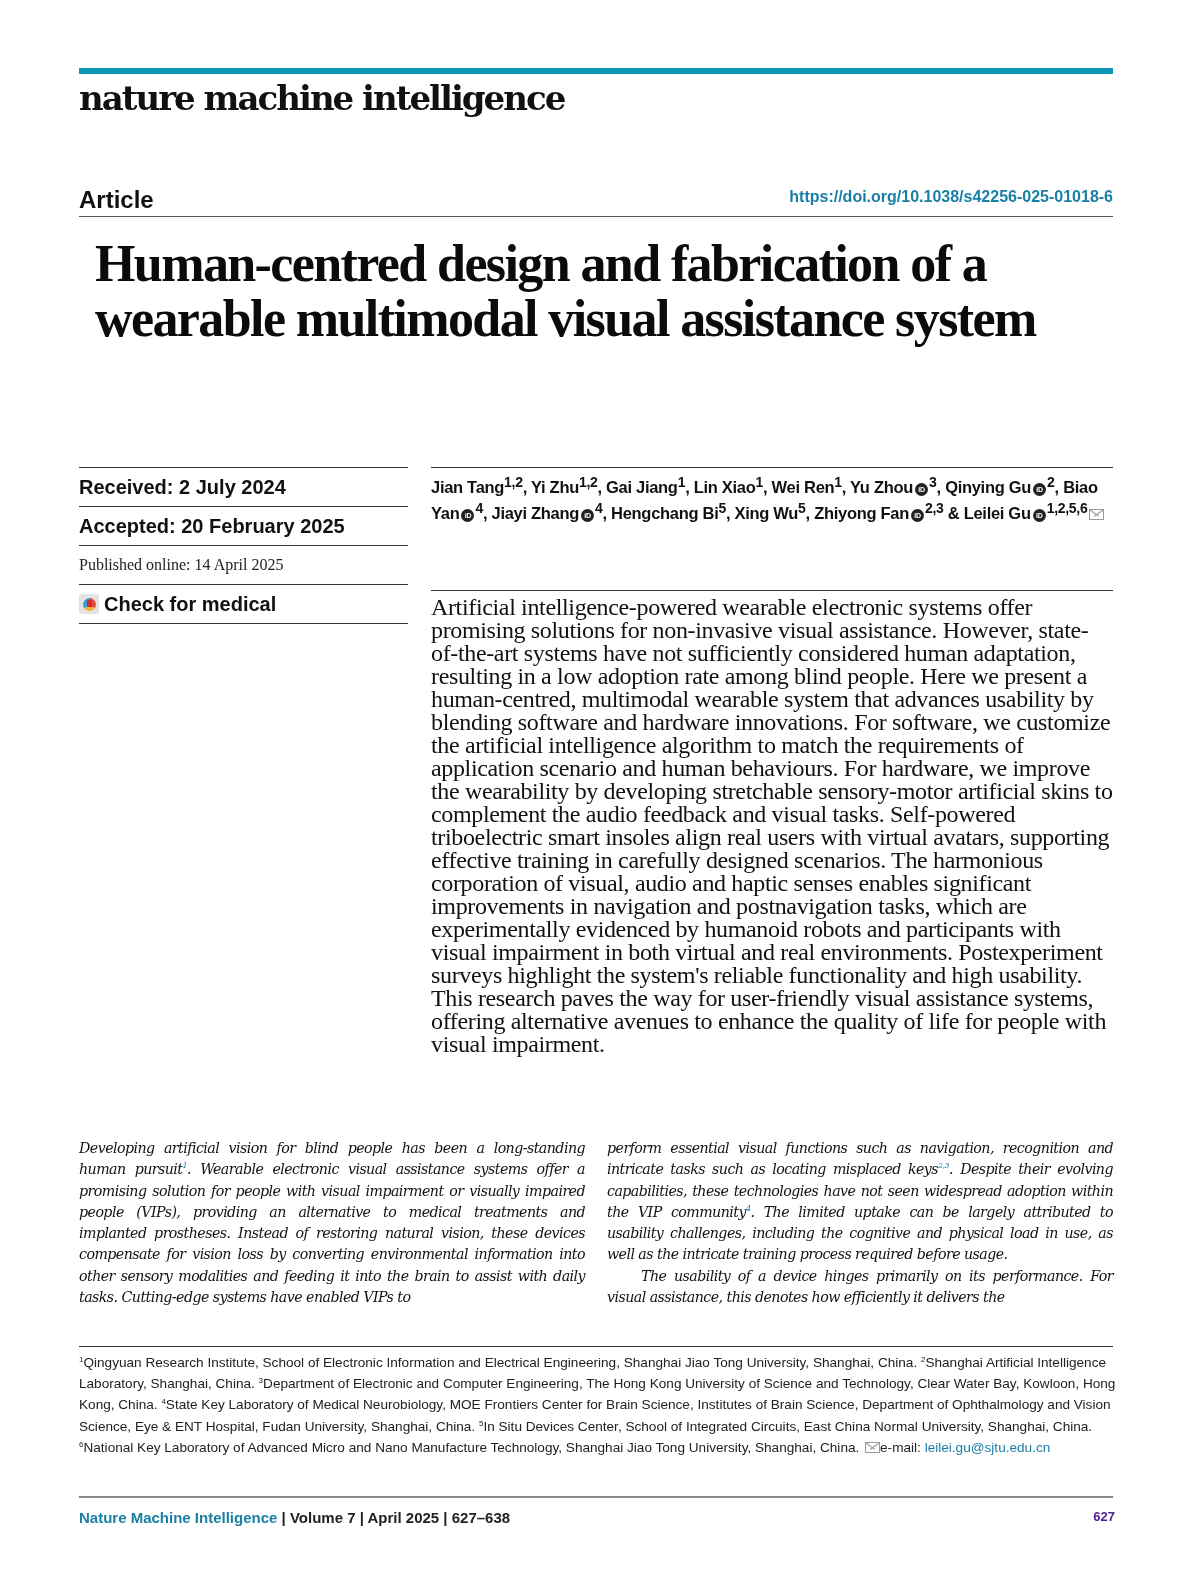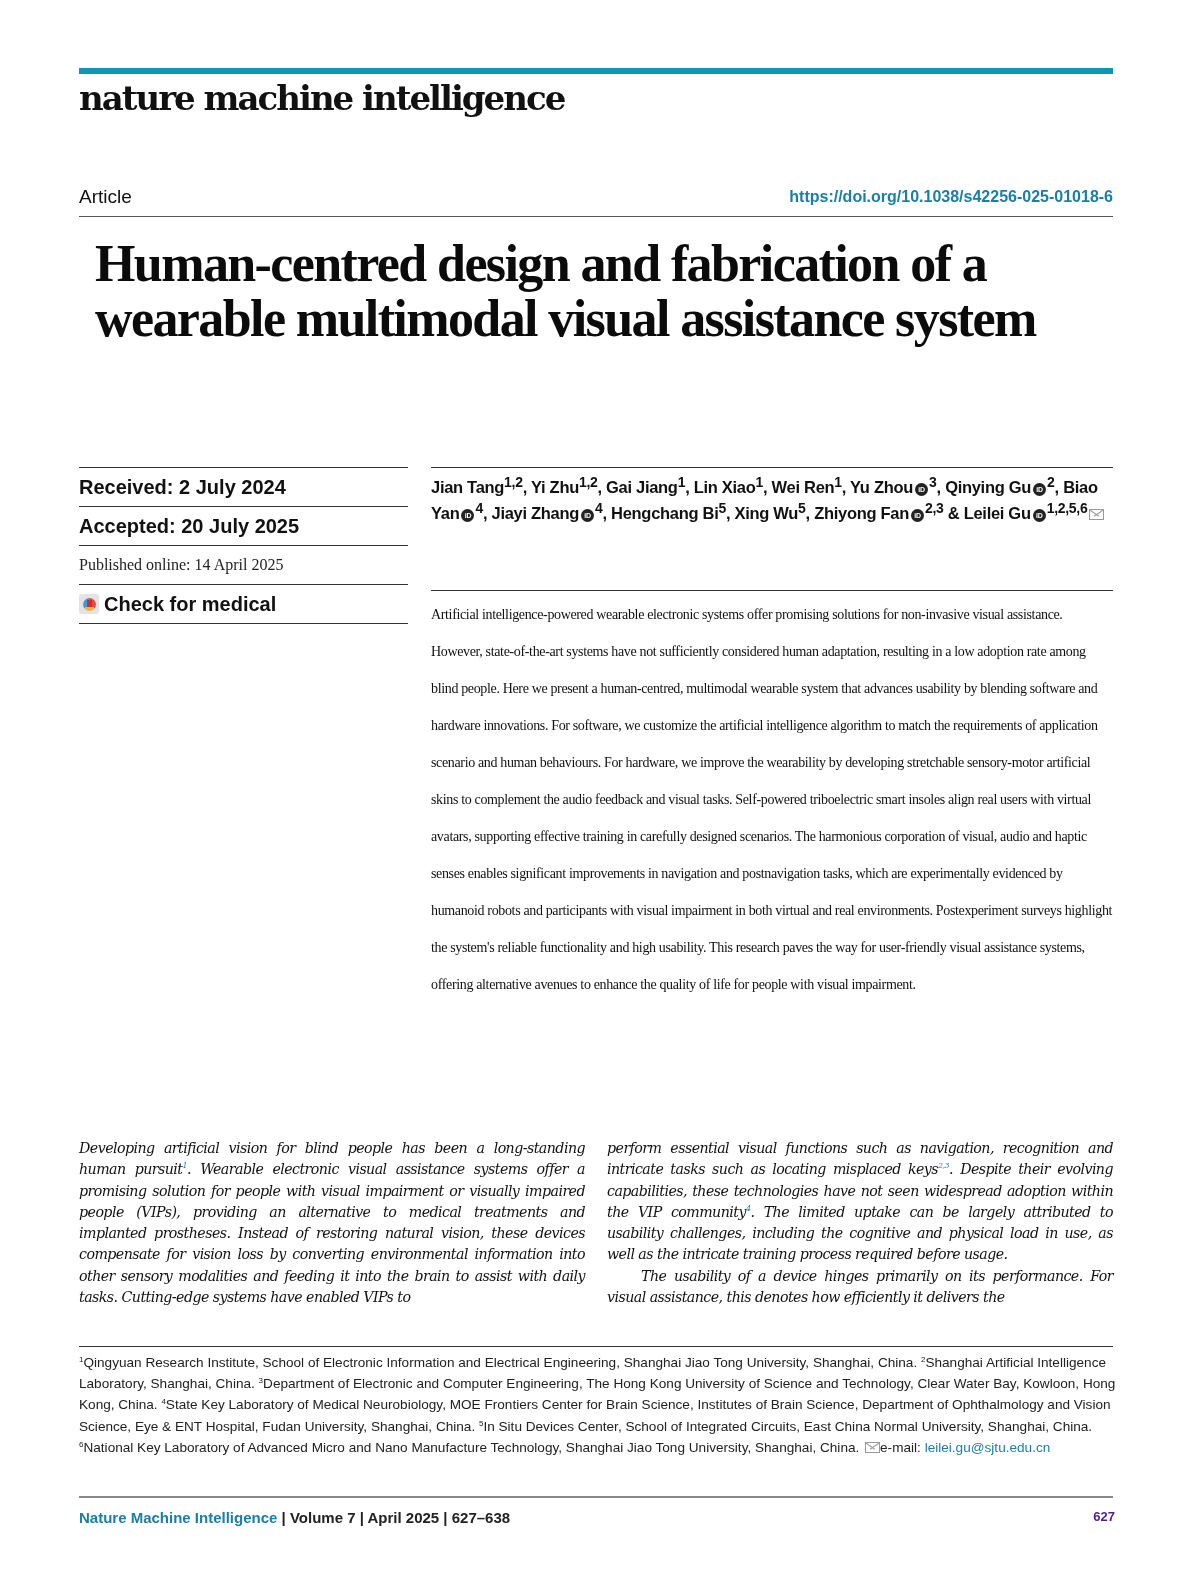--- a/index.html
+++ b/index.html
@@ -2,21 +2,21 @@
 <html><head>
   <meta charset="utf-8">
   <style>
     html, body { margin: 0; padding: 0; background: #ffffff; }
     body { width: 1200px; height: 1593px; position: relative; overflow: hidden; color: #111; }
     .page { position: absolute; left: 79px; width: 1034px; top: 0; }
 
     .top-bar { position: absolute; top: 68px; left: 0; width: 1034px; height: 6px; background: #0e97b4; }
     .journal-name { position: absolute; top: 78px; left: 0; font-family: "DejaVu Serif", serif; font-weight: bold; font-size: 34px; letter-spacing: -2px; color: #111; white-space: nowrap; }
 
-    .article-type { position: absolute; top: 186px; left: 0; font-family: "Liberation Sans", sans-serif; font-weight: normal; font-size: 19px; color: #111; }
+    .article-type { position: absolute; top: 186px; left: 0; font-family: "Liberation Sans", sans-serif; font-weight: bold; font-size: 24px; color: #111; }
     .doi { position: absolute; top: 188px; right: 0; font-family: "Liberation Sans", sans-serif; font-weight: bold; font-size: 16px; color: #1a7fa6; text-decoration: none; }
     .rule-title { position: absolute; top: 216px; left: 0; width: 1034px; height: 1px; background: #555; }
 
     .title { position: absolute; top: 220px; left: 0; width: 1000px; font-family: "Liberation Serif", serif; font-weight: bold; font-size: 52px; line-height: 55px; letter-spacing: -1.6px; color: #0b0b0b; margin: 16px; }
 
     .meta-col { position: absolute; top: 467px; left: 0; width: 329px; font-family: "Liberation Sans", sans-serif; }
     .meta-row { border-top: 1px solid #333; height: 38px; display: flex; align-items: center; font-size: 20px; }
     .meta-row.last { border-bottom: 1px solid #333; }
     .meta-row.bold { font-weight: bold; }
     .meta-row.serif { font-family: "Liberation Serif", serif; font-size: 16px; color: #222; text-align: center; }
@@ -27,21 +27,21 @@
     .authors-rule { position: absolute; top: 467px; left: 352px; width: 682px; height: 1px; background: #333; }
     .authors { position: absolute; top: 474px; left: 352px; width: 682px; font-family: "Liberation Sans", sans-serif; font-weight: bold; font-size: 16.5px; line-height: 26px; letter-spacing: -0.3px; color: #111; }
     .authors sup { font-size: 14px; font-weight: bold; vertical-align: 6px; line-height: 0; }
     .orcid { display: inline-block; width: 13px; height: 13px; border-radius: 50%; background: #222; color: #fff; font-size: 7px; line-height: 13px; text-align: center; vertical-align: 1px; margin: 0 1px 0 2px; font-weight: bold; }
     .mail-icon { display: inline-block; width: 15px; height: 11px; border: 1px solid #999; position: relative; vertical-align: -1px; margin-left: 2px; box-sizing: border-box; overflow: hidden; }
     .mail-icon::before, .mail-icon::after { content: ""; position: absolute; top: -4px; width: 1px; height: 13px; background: #999; }
     .mail-icon::before { left: 3px; transform: rotate(-55deg); }
     .mail-icon::after { right: 3px; transform: rotate(55deg); }
 
     .abstract-rule { position: absolute; top: 590px; left: 352px; width: 682px; height: 1px; background: #333; }
-    .abstract { position: absolute; top: 596px; left: 352px; width: 684px; font-family: "Liberation Serif", serif; font-size: 14px; line-height: 37px; letter-spacing: -0.35px; color: #111; margin: 0; }
+    .abstract { position: absolute; top: 596px; left: 352px; width: 684px; font-family: "Liberation Serif", serif; font-size: 24px; line-height: 23px; letter-spacing: -0.35px; color: #111; margin: 0; }
 
     .body-cols { position: absolute; top: 1138px; left: 0; width: 1034px; display: flex; justify-content: space-between; font-family: "DejaVu Serif", serif; font-size: 14.2px; line-height: 21.3px; letter-spacing: -0.55px; color: #111; }
     .body-col { width: 506px; text-align: justify; margin: 0; font-style: italic; }
     .body-col sup { font-size: 8px; color: #1a7fa6; vertical-align: 6px; line-height: 0; }
     .indent { display: inline-block; width: 34px; }
 
     .affil-rule { position: absolute; top: 1346px; left: 0; width: 1034px; height: 1px; background: #333; }
     .affiliations { position: absolute; top: 1352px; left: 0; width: 1040px; font-family: "Liberation Sans", sans-serif; font-size: 13.6px; line-height: 21.2px; color: #222; margin: 0; }
     .affiliations sup { font-size: 8px; vertical-align: 5px; line-height: 0; }
     .email-link { color: #1a7fa6; text-decoration: none; }
@@ -59,21 +59,21 @@
   <div class="journal-name">nature machine intelligence</div>
 
   <div class="article-type">Article</div>
   <a class="doi">https://doi.org/10.1038/s42256-025-01018-6</a>
   <div class="rule-title"></div>
 
   <h1 class="title">Human-centred design and fabrication of a wearable multimodal visual assistance system</h1>
 
   <div class="meta-col">
     <div class="meta-row bold">Received: 2 July 2024</div>
-    <div class="meta-row bold">Accepted: 20 July 2025</div>
+    <div class="meta-row bold">Accepted: 20 February 2025</div>
     <div class="meta-row serif">Published online: 14 April 2025</div>
     <div class="meta-row bold last">
       <span class="check-icon">
           <span class="dot"></span>
         </span>
       <span>Check for medical</span>
     </div>
   </div>
 
   <div class="authors-rule"></div>

